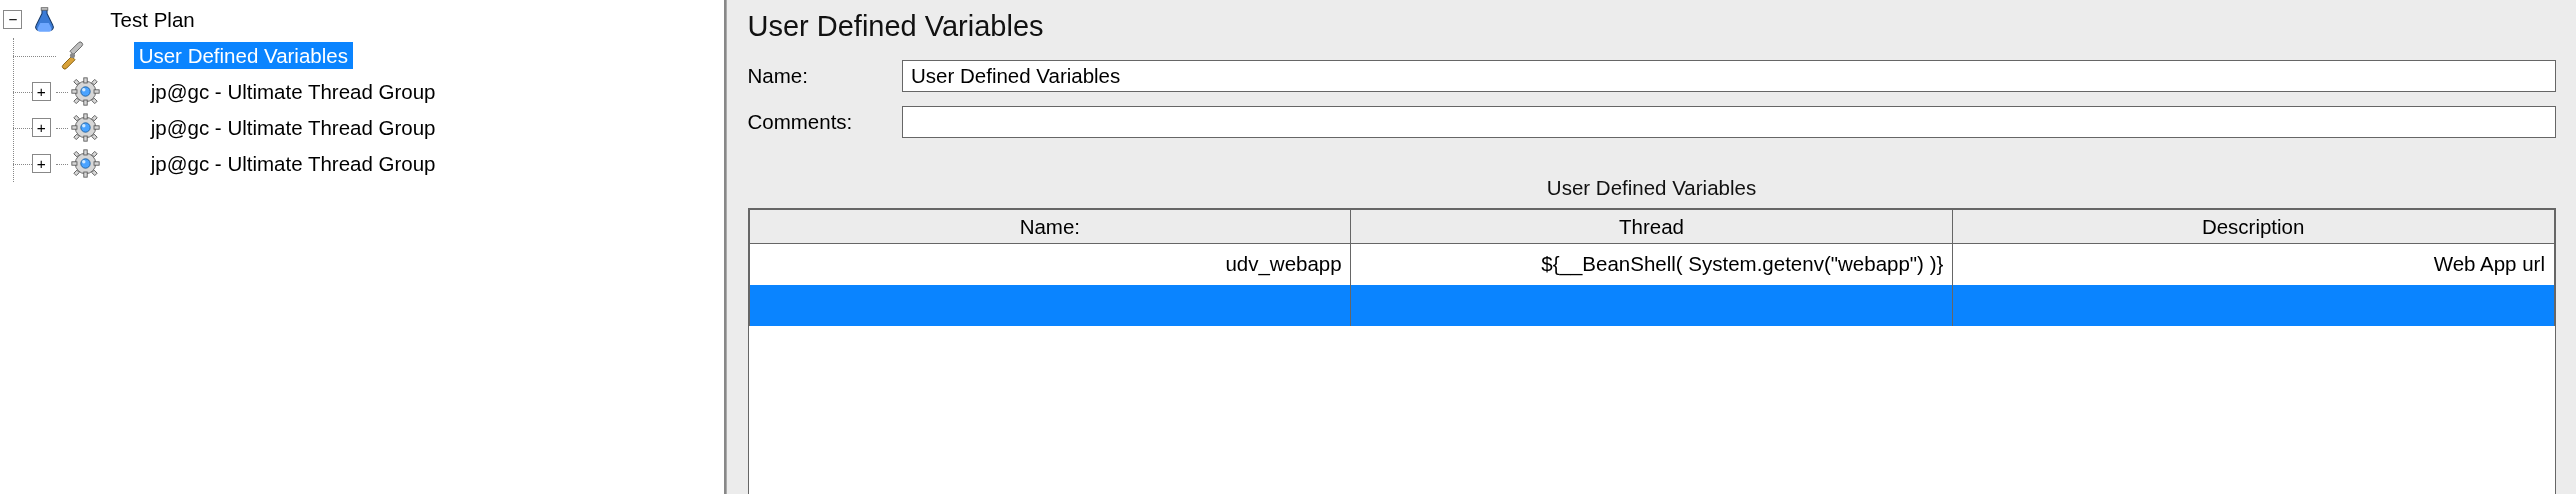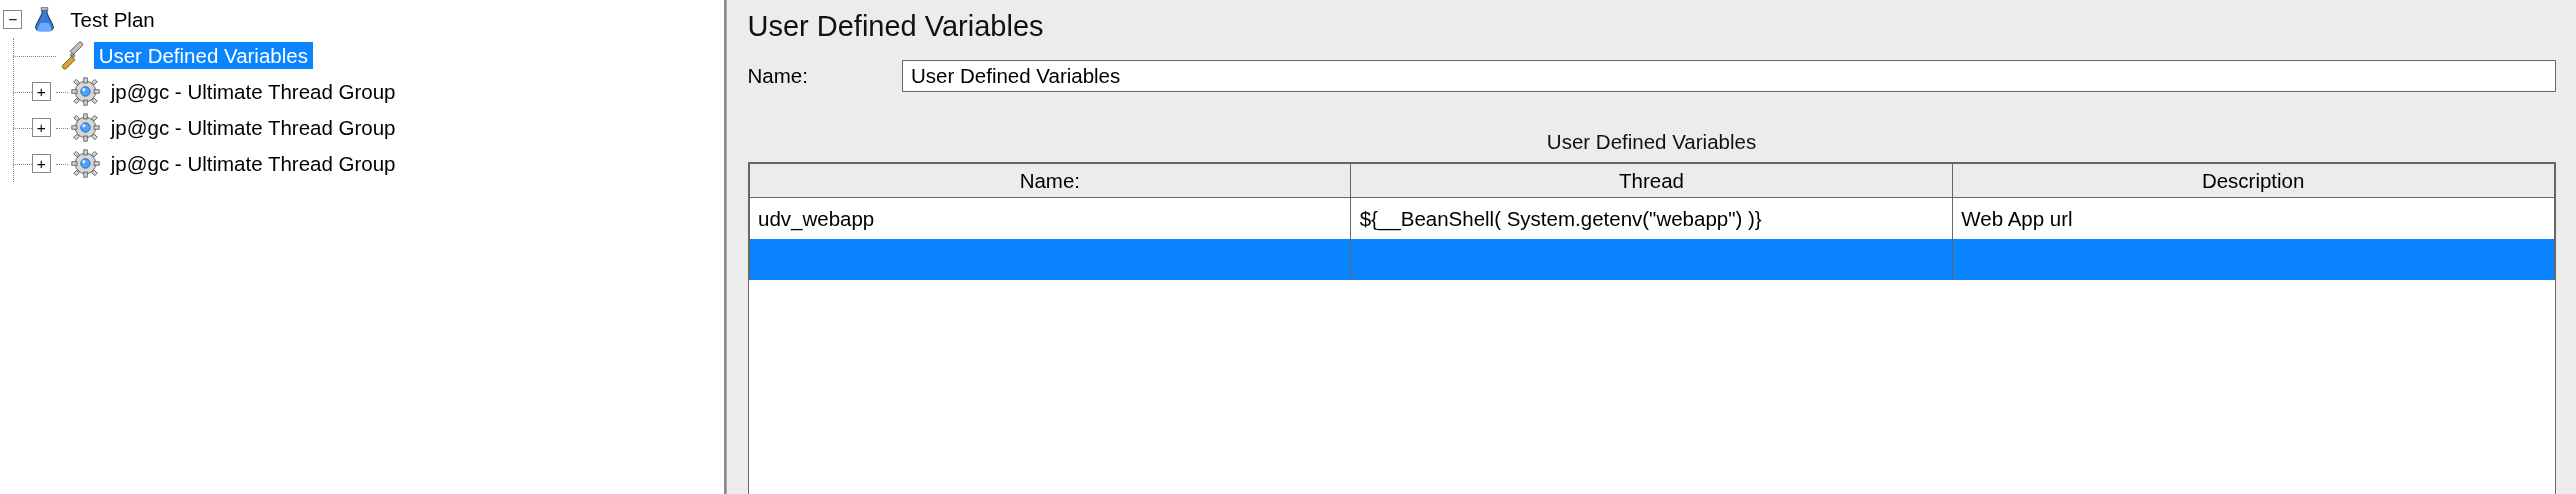--- a/index.html
+++ b/index.html
@@ -45,20 +45,21 @@
     display: inline-block;
   }
   .node-icon {
     width: 31px; height: 31px;
     margin: 0 5.1px 0 1.7px;
     display: inline-flex;
     align-items: center; justify-content: center;
   }
   .node-label {
     padding: 1.7px 5.1px;
+    margin-left: 40px;
   }
   .selected .node-label {
     background: #0a84ff;
     color: #fff;
   }
   
   .main-panel {
     flex: 1;
     background: #ececec;
     border-left: 1.7px solid #aaa;
@@ -116,20 +117,21 @@
   }
   table.udv td {
     border-left: 1.7px solid #666;
     border-right: 1.7px solid #666;
     height: 41px;
     padding: 0 8.5px;
     font-size: 20.5px;
     background: #fff;
     white-space: nowrap;
     overflow: hidden;
+    text-align: right;
   }
   tr.empty-row td {
     background: #0a84ff;
   }
   
   svg { display: block; }
 </style>
 </head>
 <body>
 
@@ -255,20 +257,24 @@
 
   <div class="main-panel">
 
     <div class="title">User Defined Variables</div>
 
     <div class="form-row">
       <label>Name:</label>
       <input type="text" value="User Defined Variables" style="">
     </div>
 
+    <div class="form-row">
+      <label>Comments:</label>
+      <input type="text" value="" style="">
+    </div>
 
     <div class="section-header">User Defined Variables</div>
 
     <div class="table-wrap">
       <table class="udv">
         <colgroup>
           <col style="width:33.3%">
             <col style="width:33.3%">
             <col style="width:33.3%">
         </colgroup>

